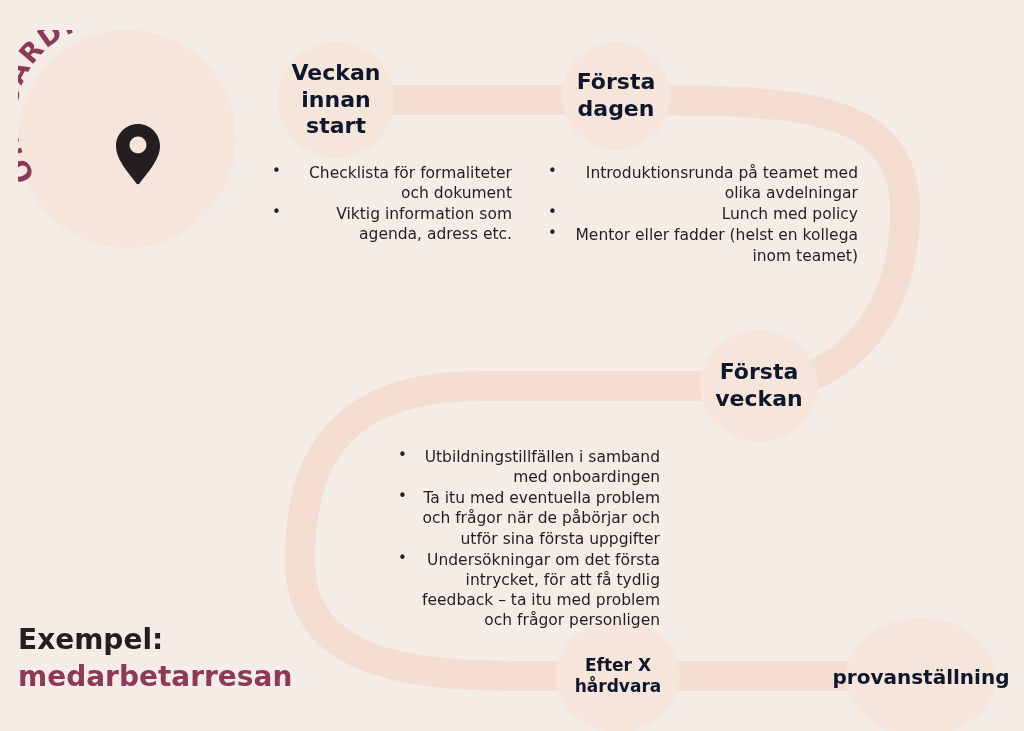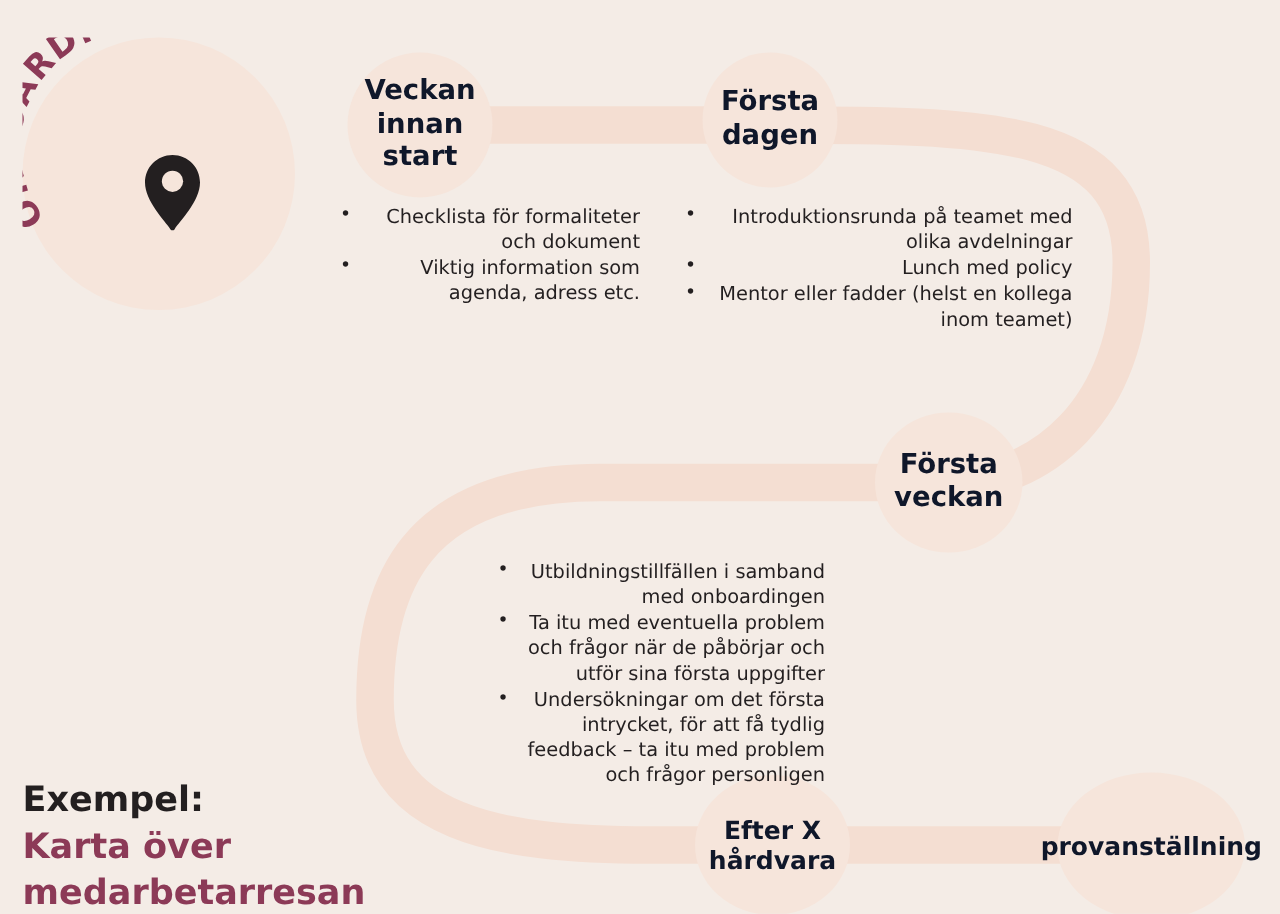--- a/index.html
+++ b/index.html
@@ -70,21 +70,21 @@
     font-weight: bold;
     line-height: 1.22;
     box-sizing: border-box;
   }
   .bubble span { display: block; padding: 0 6px; }
 
   .b-vecka { left: 278px; top: 42px; width: 116px; height: 116px; font-size: 22px; }
   .b-forsta-dagen { left: 562px; top: 42px; width: 108px; height: 108px; font-size: 22px; }
   .b-forste-manaden { left: 422px; top: 336px; width: 122px; height: 110px; font-size: 22px; border-radius: 50%; }
   .b-forsta-veckan { left: 700px; top: 330px; width: 118px; height: 112px; font-size: 22px; }
-  .b-efter-x { left: 556px; top: 620px; width: 124px; height: 112px; font-size: 20px; }
+  .b-efter-x { left: 556px; top: 620px; width: 124px; height: 112px; font-size: 17px; }
   .b-efter-prov { left: 846px; top: 618px; width: 150px; height: 118px; font-size: 20px; }
 
   
   .list {
     position: absolute;
     color: #231f20;
     font-size: 15.5px;
     line-height: 1.30;
   }
   .list ul {
@@ -221,17 +221,16 @@
     <ul>
       <li>Utbildningstillfällen i samband med onboardingen</li>
       <li>Ta itu med eventuella problem och frågor när de påbörjar och utför sina första uppgifter</li>
       <li>Undersökningar om det första intrycket, för att få tydlig feedback – ta itu med problem och frågor personligen</li>
     </ul>
   </div>
 
 
   <div class="caption">
     <div class="cap-1">Exempel:</div>
-    <div class="cap-2">Karta över</div>
     <div class="cap-2">medarbetarresan</div>
   </div>
 
 </div>
 
 </body></html>

